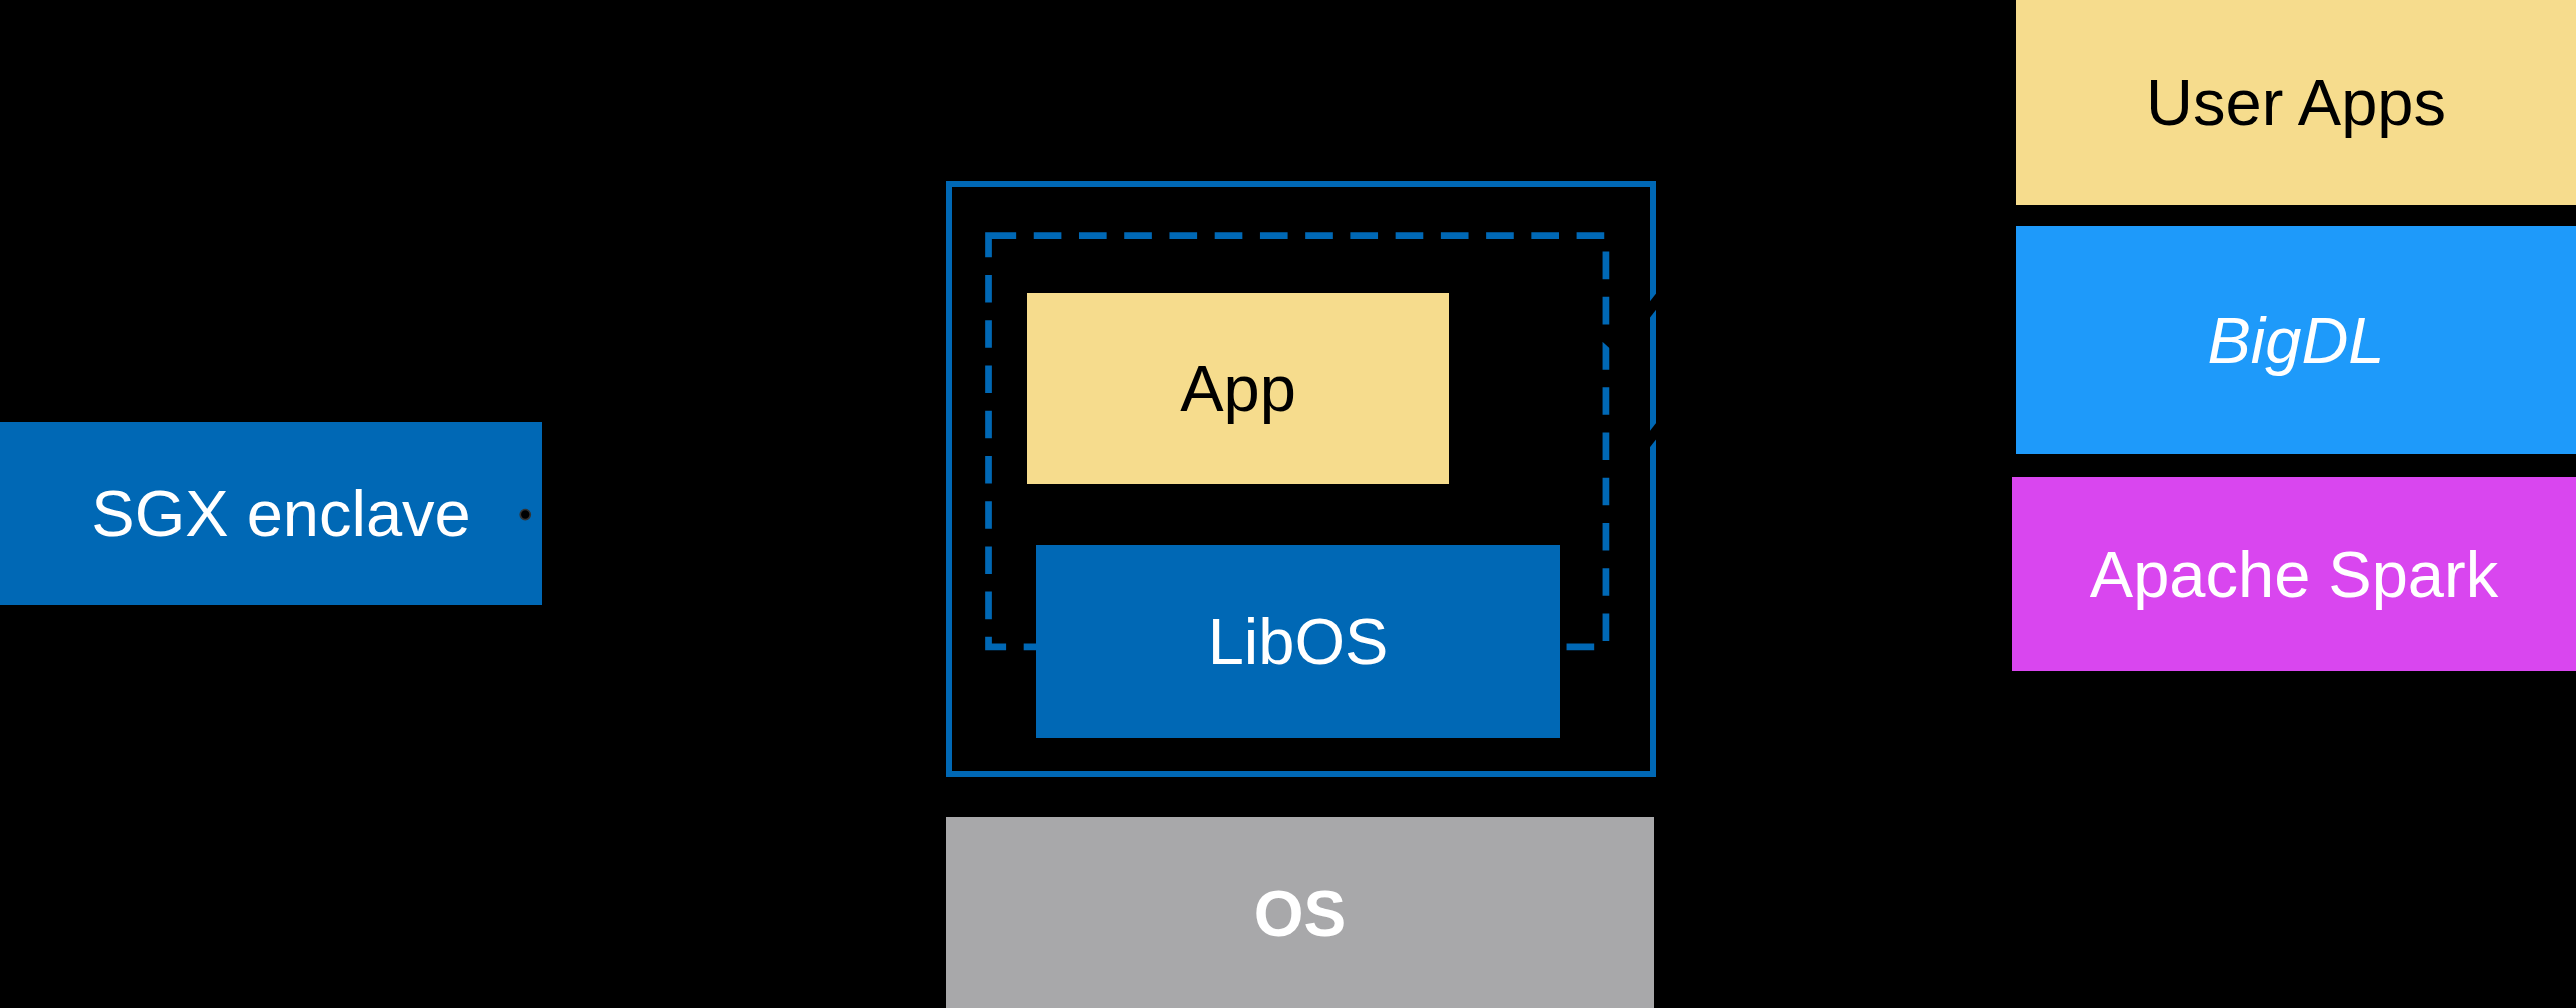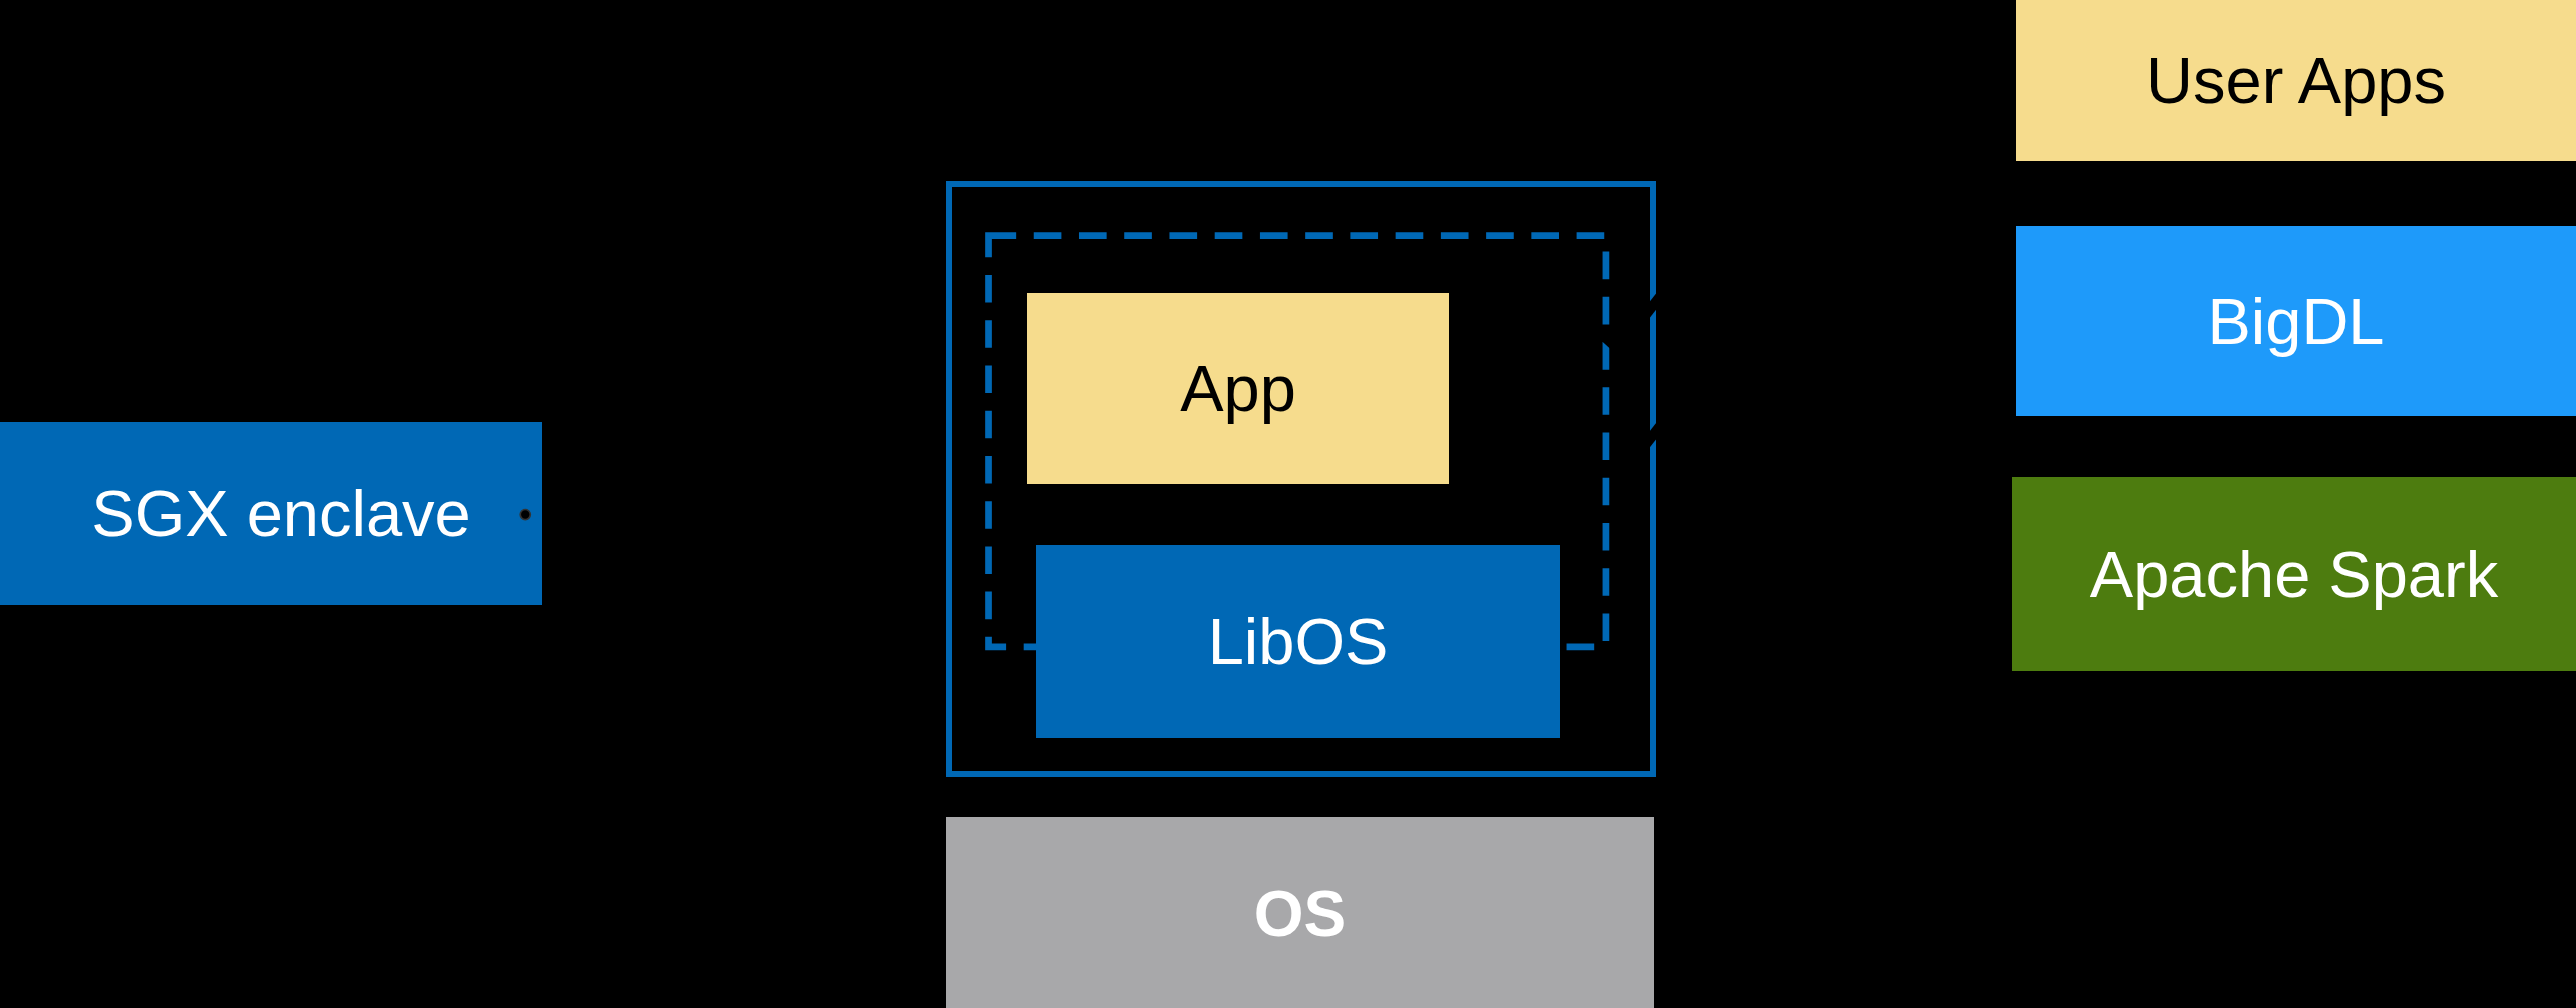--- a/index.html
+++ b/index.html
@@ -26,22 +26,22 @@
   }
   
   #sgx-box        { left: 0px;    top: 422px; width: 522px; height: 183px; }
   
   #enclave-outline{ position: absolute; left: 946px; top: 181px; width: 710px; height: 596px;
                     border-style: solid; border-width: 6.7px; box-sizing: border-box; }
   #app-box        { left: 1027px; top: 293px; width: 422px; height: 191px; }
   #libos-box      { left: 1036px; top: 545px; width: 524px; height: 193px; }
   #os-box         { left: 946px; top: 817px; width: 708px; height: 194px; font-weight: 700; font-size: 64px; }
   
-  #user-apps-box  { left: 2016px; top: 0px;   width: 560px; height: 161px; }
-  #bigdl-box      { left: 2016px; top: 226px; width: 560px; height: 190px; }
+  #user-apps-box  { left: 2016px; top: 0px;   width: 560px; height: 205px; }
+  #bigdl-box      { left: 2016px; top: 226px; width: 560px; height: 228px; font-style: italic; }
   #spark-box      { left: 2012px; top: 477px; width: 564px; height: 194px; }
 
   .overlay {
     position: absolute;
     left: 0; top: 0;
     width: 2576px;
     height: 1009px;
     pointer-events: none;
   }
   #dashed-layer { z-index: 2; }
@@ -77,21 +77,21 @@
   </div>
 
   <div class="box" id="user-apps-box" style="background: rgb(246, 220, 141); color: rgb(0, 0, 0);">
     <span>User Apps</span>
   </div>
 
   <div class="box" id="bigdl-box" style="background: rgb(30, 154, 250); color: rgb(255, 255, 255);">
     <span>BigDL</span>
   </div>
 
-  <div class="box" id="spark-box" style="background: #4d7c0f; color: rgb(255, 255, 255);">
+  <div class="box" id="spark-box" style="background: #d946ef; color: rgb(255, 255, 255);">
     <span>Apache Spark</span>
   </div>
 
   <svg class="overlay" id="marks-layer" viewBox="0 0 3075 1204" xmlns="http://www.w3.org/2000/svg">
 
     <circle cx="627" cy="614" r="6" stroke-width="2" style="fill: rgb(0, 0, 0); stroke: rgb(51, 51, 51);"></circle>
 
     <circle cx="1848" cy="462" r="6" style="fill: rgb(0, 0, 0);"></circle>
 
     <rect x="1966" y="347" width="12" height="38" transform="rotate(38 1972 366)" style="fill: rgb(0, 0, 0);"></rect>

